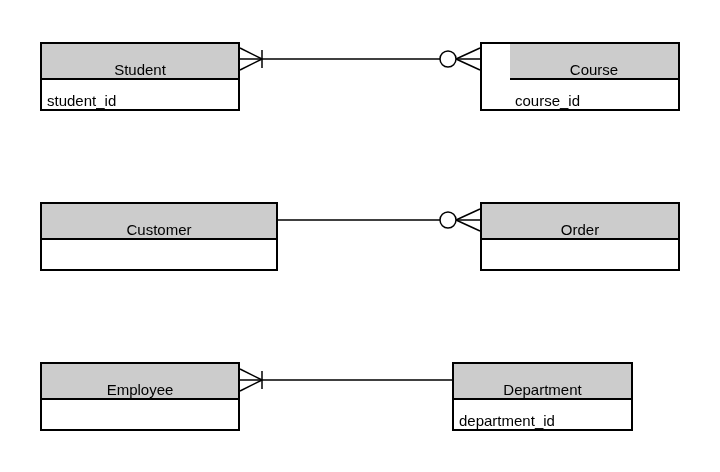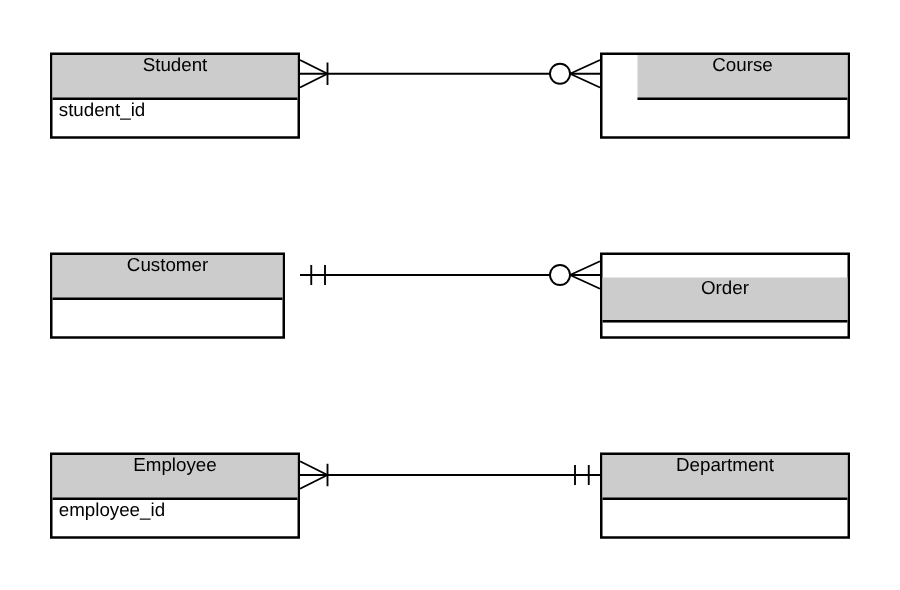--- a/index.html
+++ b/index.html
@@ -39,30 +39,30 @@
     position: absolute;
     box-sizing: border-box;
     border: 2px solid #000000;
     background: #ffffff;
   }
   .entity-header {
     box-sizing: content-box;
     background: #cccccc;
     border-bottom: 2px solid #000000;
     display: flex;
-    align-items: flex-start;
+    align-items: flex-end;
     justify-content: center;
     font-size: 15px;
     color: #000000;
     white-space: nowrap;
   }
   .entity-body {
     display: flex;
     flex-direction: column;
-    justify-content: flex-start;
+    justify-content: flex-end;
     height: calc(100% - 36px);
   }
   .entity-attr {
     padding-left: 5px;
     font-size: 15px;
     color: #000000;
     white-space: nowrap;
   }
 </style>
 </head>
@@ -103,41 +103,44 @@
     </div>
     <div class="entity-body">
       <div class="entity-attr">student_id</div>
     </div>
   </div>
 
   <div class="entity" style="left: 480px; top: 42px; width: 200px; height: 69px; padding-left: 28px;">
     <div class="entity-header" style="height: 34px;">
       <span>Course</span>
     </div>
+    <div class="entity-body">
+      <div class="entity-attr">course_id</div>
+    </div>
   </div>
 
-  <div class="entity" style="left: 40px; top: 202px; width: 188px; height: 69px;">
+  <div class="entity" style="left: 40px; top: 202px; width: 238px; height: 69px;">
     <div class="entity-header" style="height: 34px;">
       <span>Customer</span>
     </div>
   </div>
 
   <div class="entity" style="left: 480px; top: 202px; width: 200px; height: 69px;">
-    <div class="entity-header" style="height: 34px; margin-top: 18px;">
+    <div class="entity-header" style="height: 34px;">
       <span>Order</span>
     </div>
   </div>
 
   <div class="entity" style="left: 40px; top: 362px; width: 200px; height: 69px;">
     <div class="entity-header" style="height: 34px;">
       <span>Employee</span>
     </div>
-    <div class="entity-body">
-      <div class="entity-attr">employee_id</div>
-    </div>
   </div>
 
-  <div class="entity" style="left: 480px; top: 362px; width: 200px; height: 69px;">
+  <div class="entity" style="left: 452px; top: 362px; width: 181px; height: 69px;">
     <div class="entity-header" style="height: 34px;">
       <span>Department</span>
+    </div>
+    <div class="entity-body">
+      <div class="entity-attr">department_id</div>
     </div>
   </div>
 </div>
 
 </body></html>

